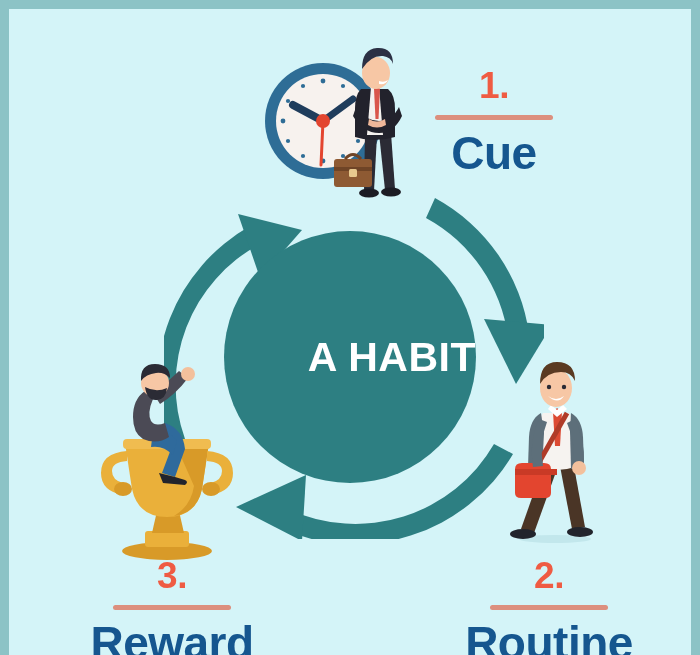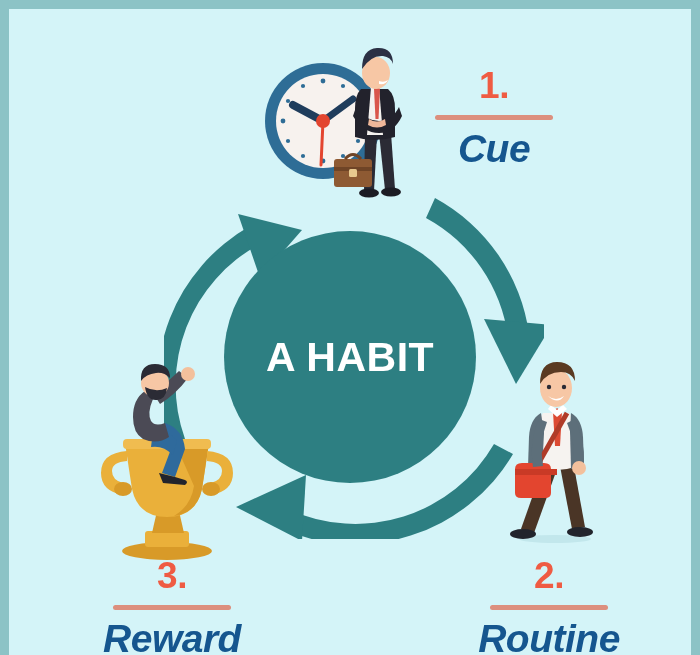--- a/index.html
+++ b/index.html
@@ -44,21 +44,21 @@
     background: #2d7f82;
   }
   #loop-text {
     position: absolute;
     left: 60px;
     top: 42px;
     width: 252px;
     height: 252px;
     display: flex;
     flex-direction: column;
-    align-items: center;
+    align-items: flex-end;
     justify-content: center;
     color: #ffffff;
     font-weight: bold;
     font-size: 41px;
     line-height: 1.18;
     letter-spacing: 0.5px;
     text-align: center;
     pointer-events: none;
   }
   #loop-arrows {
@@ -93,25 +93,24 @@
   .step-rule {
     width: 118px;
     height: 5px;
     border-radius: 3px;
     background: #dc8f7e;
     margin: 11px 0 9px 0;
   }
   .step-title {
     color: #15568f;
     font-weight: bold;
-    font-size: 39px;
+    font-size: 46px;
     line-height: 1.05;
     letter-spacing: -0.5px;
     white-space: nowrap;
-    font-style: italic;
   }
   #label-cue     { left: 390px; top: 58px; }
   #label-routine { left: 445px; top: 548px; }
   #label-reward  { left: 68px;  top: 548px; }
 </style>
 </head>
 <body>
 
 <div id="canvas">
 

